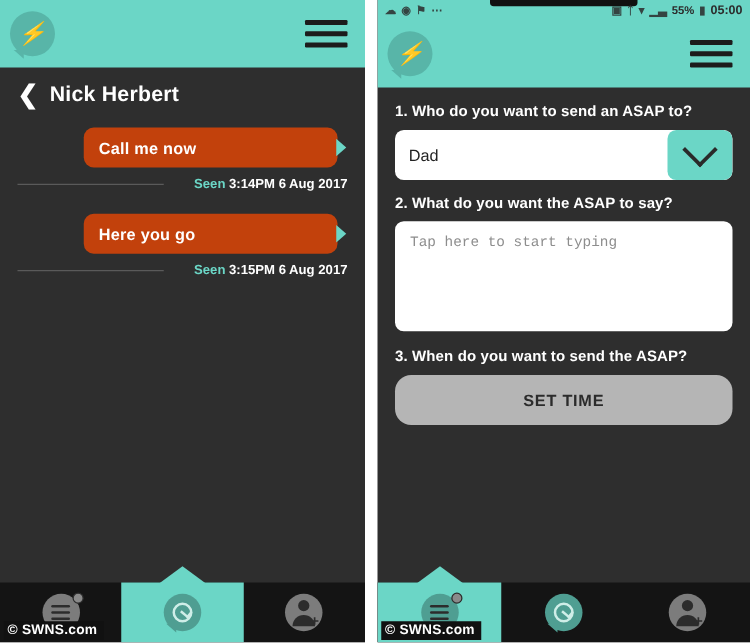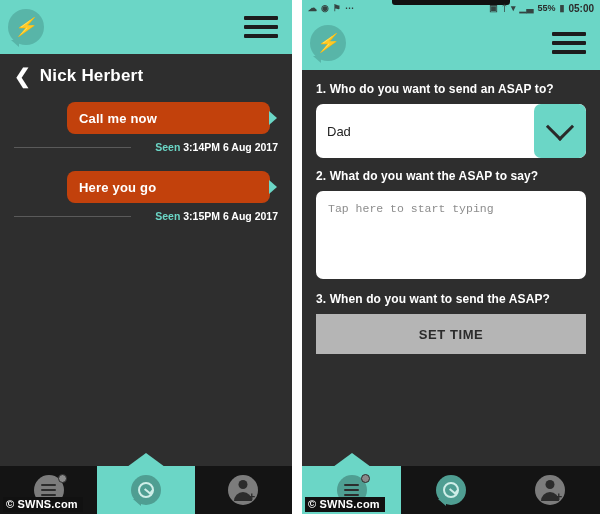--- a/index.html
+++ b/index.html
@@ -90,21 +90,21 @@
   
   .form{padding:12px 14px 0 14px;}
   .q-label{
     color:#ffffff;font-size:12px;font-weight:bold;
     margin:0 0 8px 0;letter-spacing:.1px;
   }
   .q-label.second{margin-top:11px;}
   .q-label.third{margin-top:13px;}
   .select{
     display:flex;background:#ffffff;border-radius:7px;overflow:hidden;
-    height:54px;align-items:stretch;
+    height:40px;align-items:stretch;
   }
   .select-value{
     flex:1;display:flex;align-items:center;padding-left:11px;
     font-size:13px;color:#222;
   }
   .select-arrow{
     width:52px;background:#6bd6c6;display:flex;
     align-items:center;justify-content:center;border-radius:7px;
   }
   .chev{
@@ -112,21 +112,21 @@
     border-bottom:3px solid #2a2a2a;transform:rotate(45deg) translate(-3px,-3px);
   }
   .textarea{
     background:#ffffff;border-radius:7px;height:88px;
     padding:11px 12px;box-sizing:border-box;
     font-family:"Liberation Mono", monospace;
     font-size:11.5px;color:#8d8d8d;
   }
   .btn-row{display:flex;gap:6px;margin-top:2px;}
   .btn{
-    flex:1;height:40px;border-radius:0;border:none;
+    flex:1;height:40px;border-radius:13px;border:none;
     display:flex;align-items:center;justify-content:center;
     font-size:13px;font-weight:bold;letter-spacing:.6px;
     color:#2b2b2b;cursor:pointer;font-family:"Liberation Sans", sans-serif;
   }
   .btn-set{background:#b5b5b5;}
   .btn-send{background:#6bd6c6;}
 
   
   .bottomnav{
     position:absolute;left:0;bottom:0;width:100%;height:48px;

